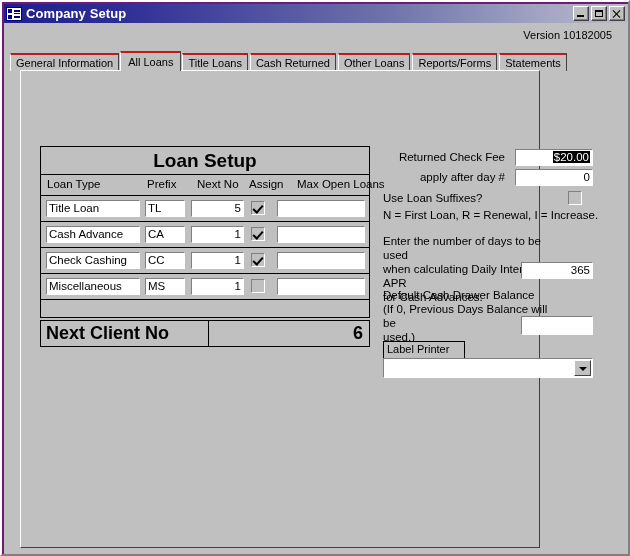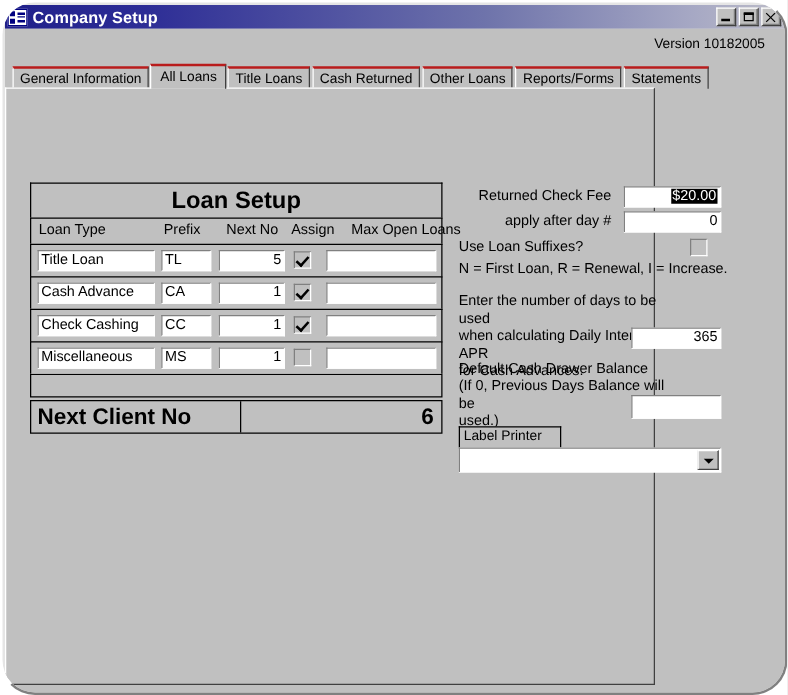--- a/index.html
+++ b/index.html
@@ -10,27 +10,26 @@
   body {
     font-family: "Liberation Sans", sans-serif;
     -webkit-font-smoothing: none;
   }
 
   .window {
     position: relative;
     width: 630px;
     height: 556px;
     box-sizing: border-box;
-    background: #e5e5e5;
+    background: #701a75;
     border-top: 2px solid #ffffff;
     border-left: 2px solid #ffffff;
     border-right: 2px solid #808080;
     border-bottom: 2px solid #808080;
     overflow: hidden;
-    border-radius: 28px;
   }
 
   
   .titlebar {
     position: absolute;
     left: 2px;
     top: 2px;
     width: 624px;
     height: 19px;
     background: linear-gradient(to right, #20208a 0%, #2d2d96 18%, #6f74ab 62%, #a6a8c4 88%, #bcbcc8 100%);
@@ -152,21 +151,21 @@
     z-index: 3;
     margin-left: -1px;
     margin-right: 1px;
     padding: 0 7px;
     background: #c0c0c0;
   }
 
   
   .tabpage {
     position: absolute;
-    left: 0;
+    left: 16px;
     top: 47px;
     width: 520px;
     height: 478px;
     background: #c0c0c0;
     border-top: 1px solid #ffffff;
     border-left: 1px solid #ffffff;
     border-right: 1px solid #404040;
     border-bottom: 1px solid #404040;
     box-sizing: border-box;
   }

